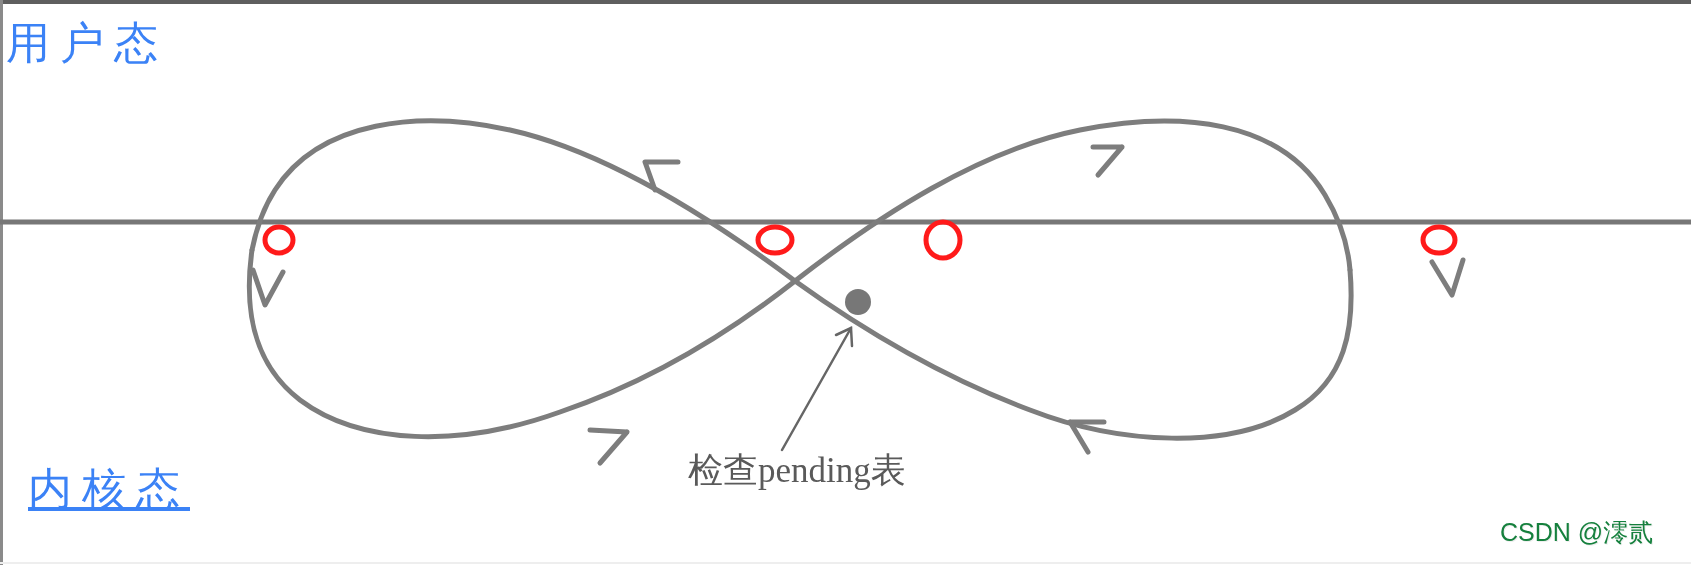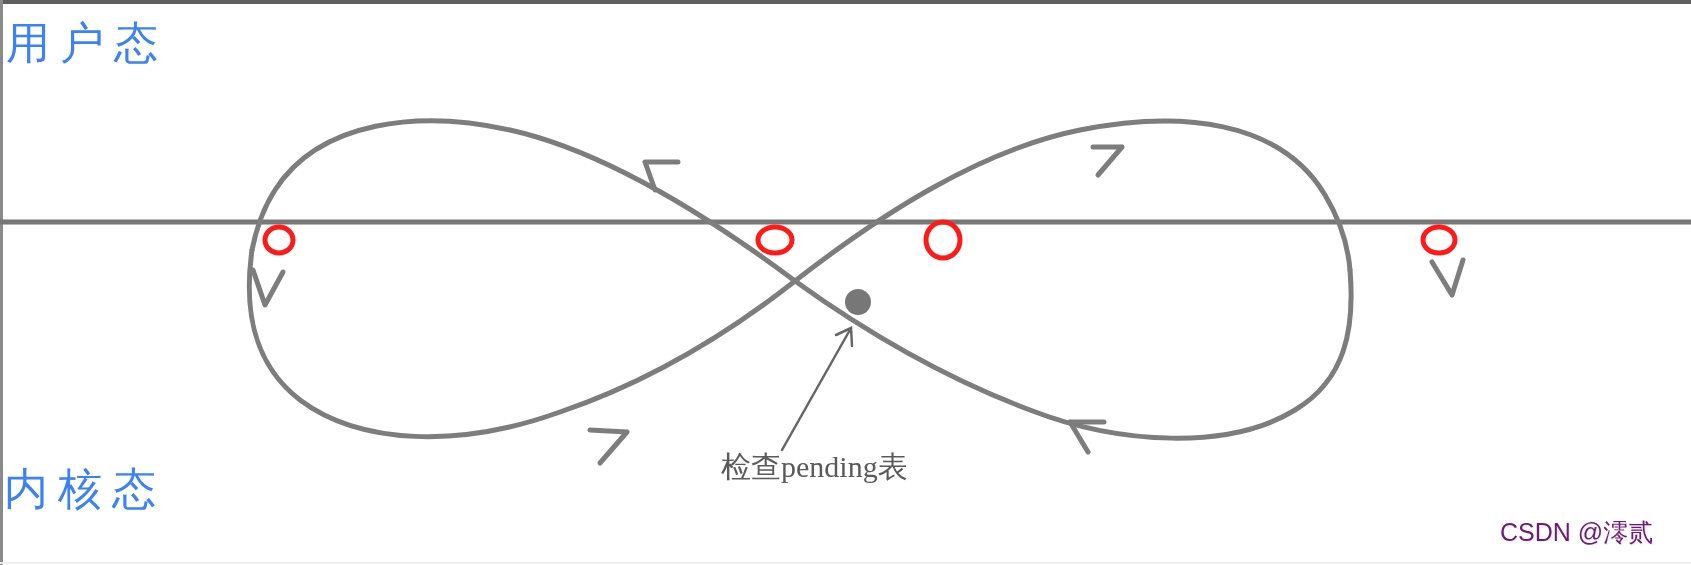--- a/index.html
+++ b/index.html
@@ -2,23 +2,23 @@
 <html><head>
   <meta charset="utf-8">
   <style>
     html, body { margin: 0; padding: 0; background: #ffffff; }
     body { width: 1691px; height: 565px; position: relative; overflow: hidden;
            font-family: "DejaVu Serif", "Liberation Serif", serif; }
     .canvas { position: absolute; left: 0; top: 0; width: 1691px; height: 565px; }
     .label { position: absolute; color: #3b82f6; white-space: nowrap; }
     .zone-label { font-size: 44px; letter-spacing: 10px; font-family: "DejaVu Serif", "Liberation Serif", serif; font-weight: normal; }
     #user-label { left: 6px; top: 14px; }
-    #kernel-label { left: 4px; top: 460px; }
-    #annotation { left: 688px; top: 447px; font-size: 30px; font-family: "Liberation Serif", "DejaVu Serif", serif; color: #5a5a5a; margin-left: 33px; }
-    #watermark { left: 1500px; top: 516px; font-size: 25px; color: #701a75; font-family: "Liberation Sans", "DejaVu Sans", sans-serif;
+    #kernel-label { left: 28px; top: 460px; text-decoration: underline; }
+    #annotation { left: 688px; top: 447px; font-size: 35px; font-family: "Liberation Serif", "DejaVu Serif", serif; color: #5a5a5a; }
+    #watermark { left: 1500px; top: 516px; font-size: 25px; color: #15803d; font-family: "Liberation Sans", "DejaVu Sans", sans-serif;
                  text-shadow: 1px 1px 0 #eeeeee; }
   </style>
 </head>
 <body>
 
 <svg class="canvas" width="1691" height="565" viewBox="0 0 1691 565" xmlns="http://www.w3.org/2000/svg">
 
   <line x1="0" y1="2" x2="1691" y2="2" stroke="#5f5f5f" stroke-width="4"></line>
   <line x1="1.5" y1="0" x2="1.5" y2="565" stroke="#8a8a8a" stroke-width="3"></line>
   <line x1="0" y1="563" x2="1691" y2="563" stroke="#eeeeee" stroke-width="2"></line>

